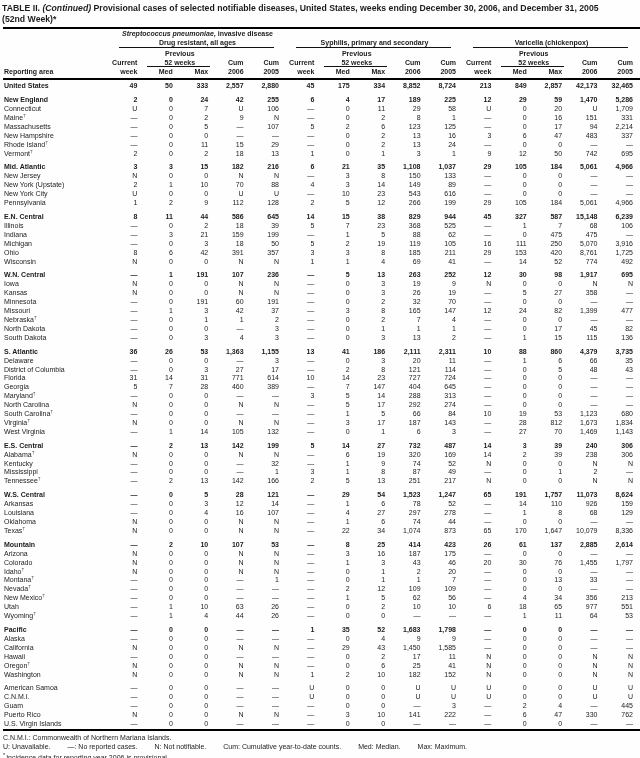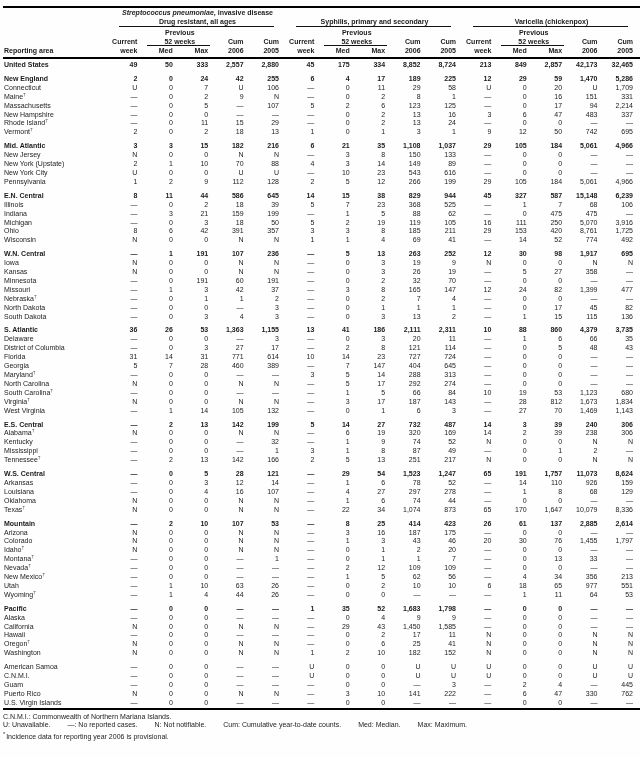--- a/index.html
+++ b/index.html
@@ -30,20 +30,21 @@
   .footnotes{font-size:7px;line-height:8.6px;padding:3px 1px 0 1px;}
   .fn-defs span{display:inline-block;margin-right:17px;}
   .fn-defs span:last-child{margin-right:0;}
   .fn .mk{font-size:5.5px;vertical-align:super;margin-right:1px;}
 </style>
 </head>
 <body>
 
 <div class="page">
 
+  <div class="title"><span>TABLE II. </span><i>(Continued)</i><span> Provisional cases of selected notifiable diseases, United States, weeks ending December 30, 2006, and December 31, 2005</span><br><span>(52nd Week)*</span></div>
 
   <table>
     <colgroup>
       <col class="c-area">
       <col class="c-num">
         <col class="c-num">
         <col class="c-num">
         <col class="c-num">
         <col class="c-num">
       <col class="c-num">

